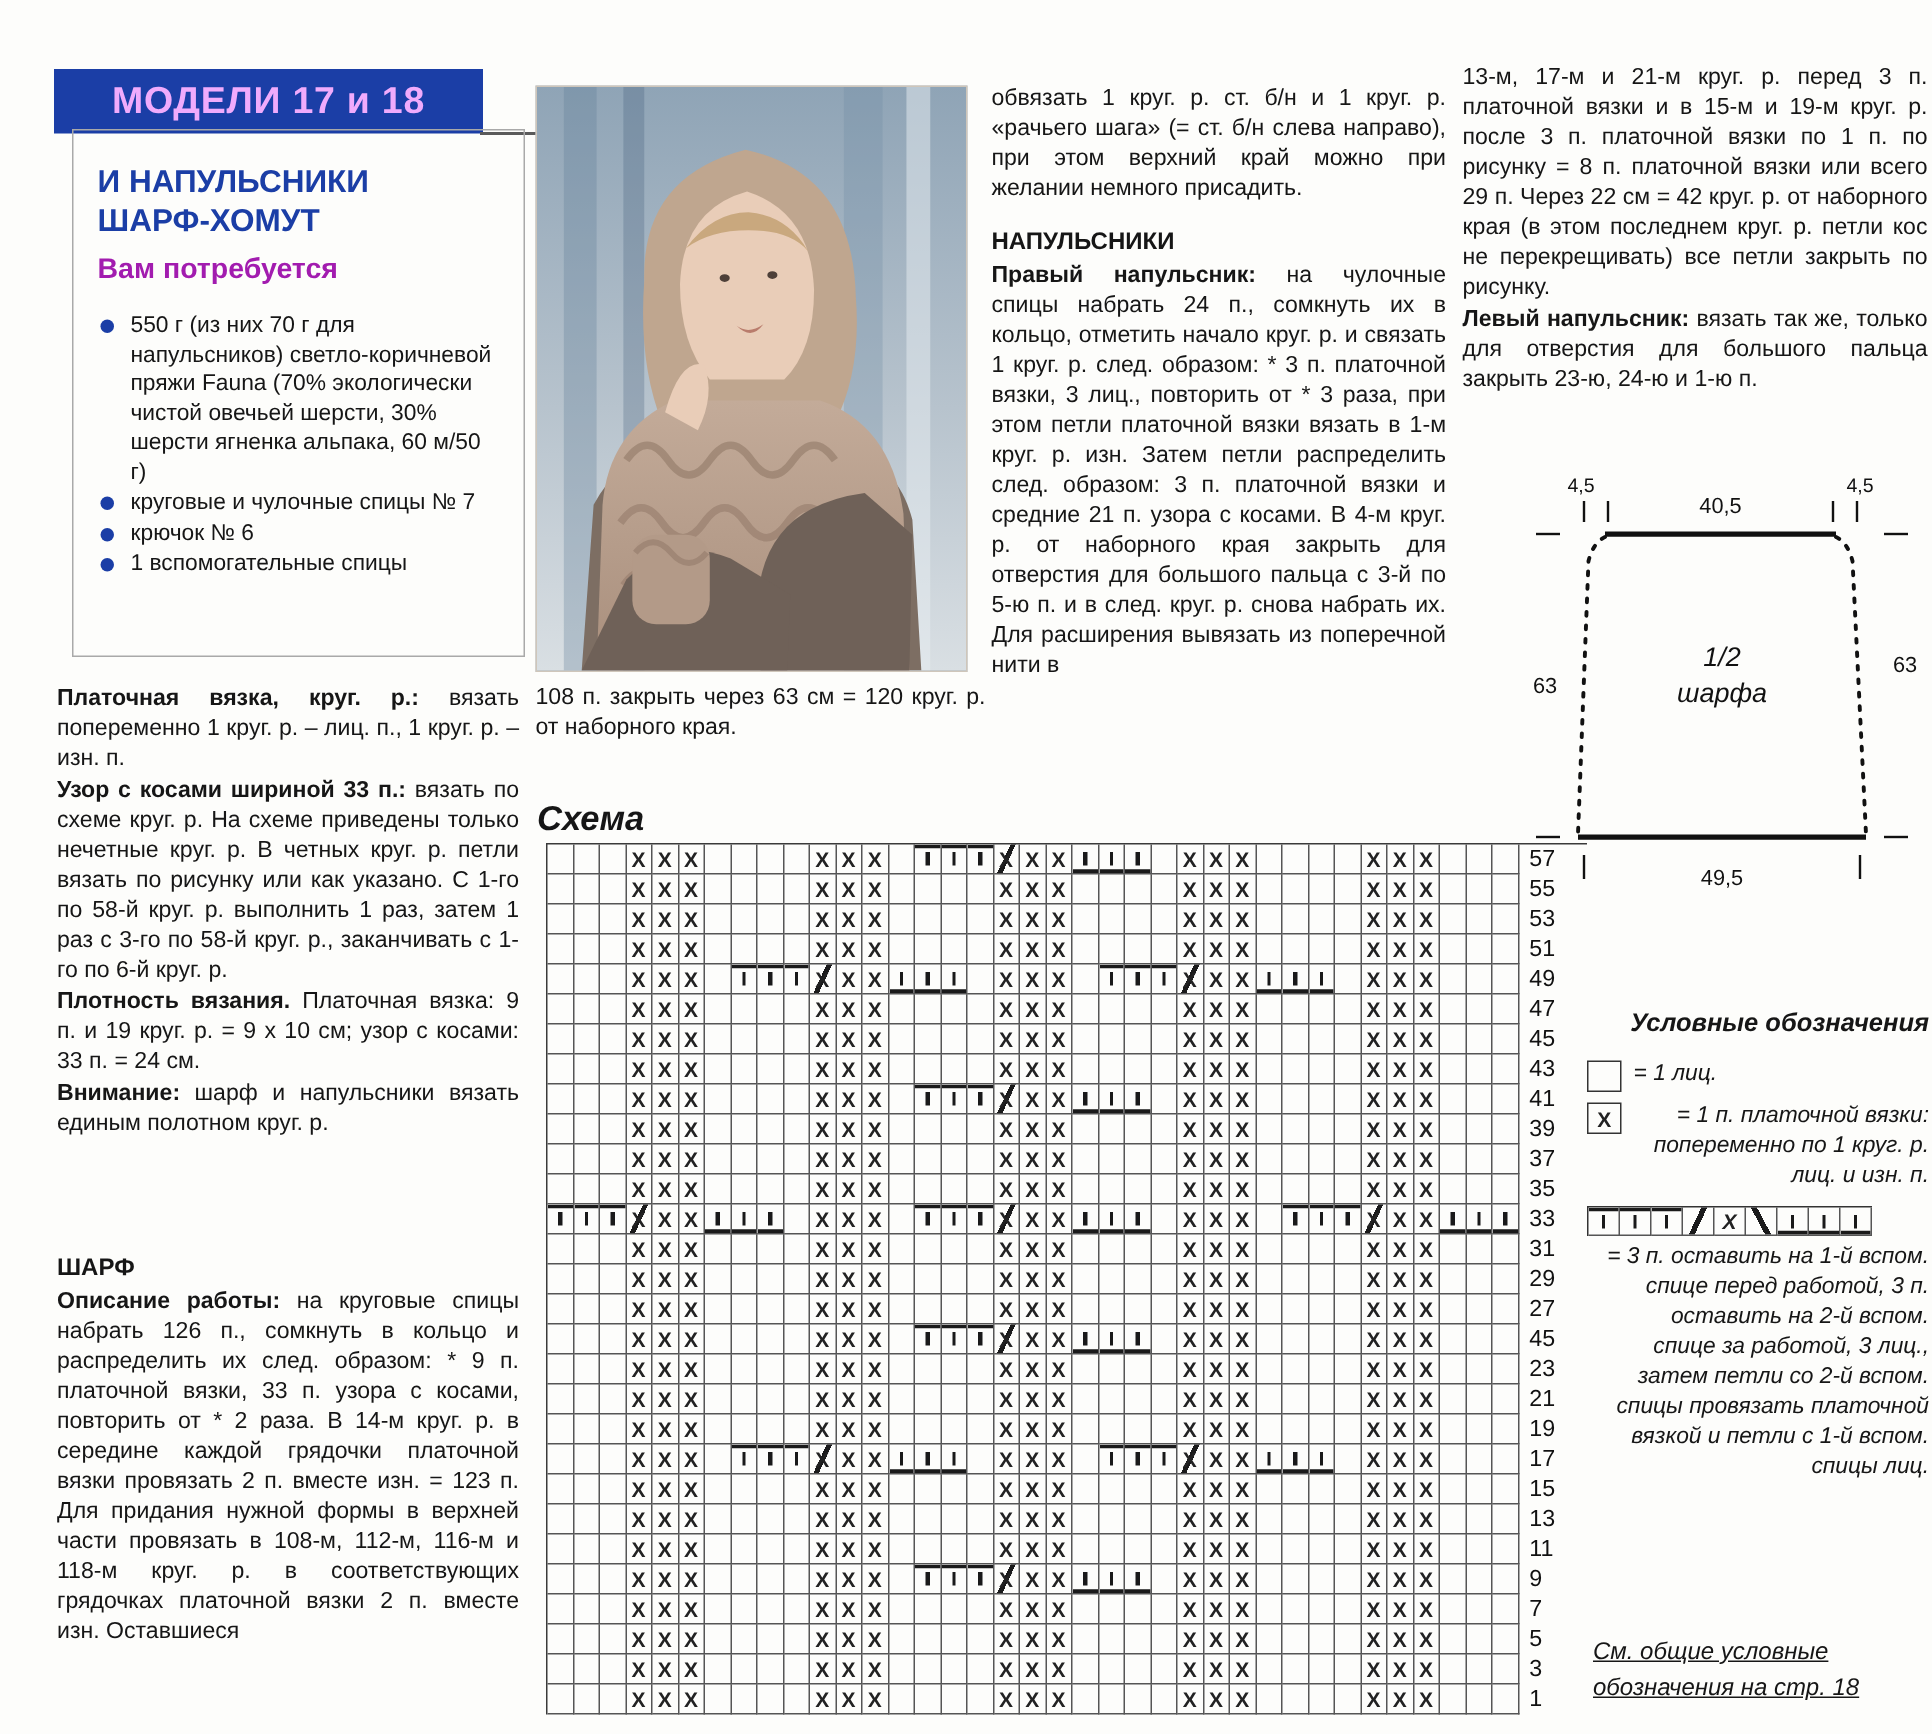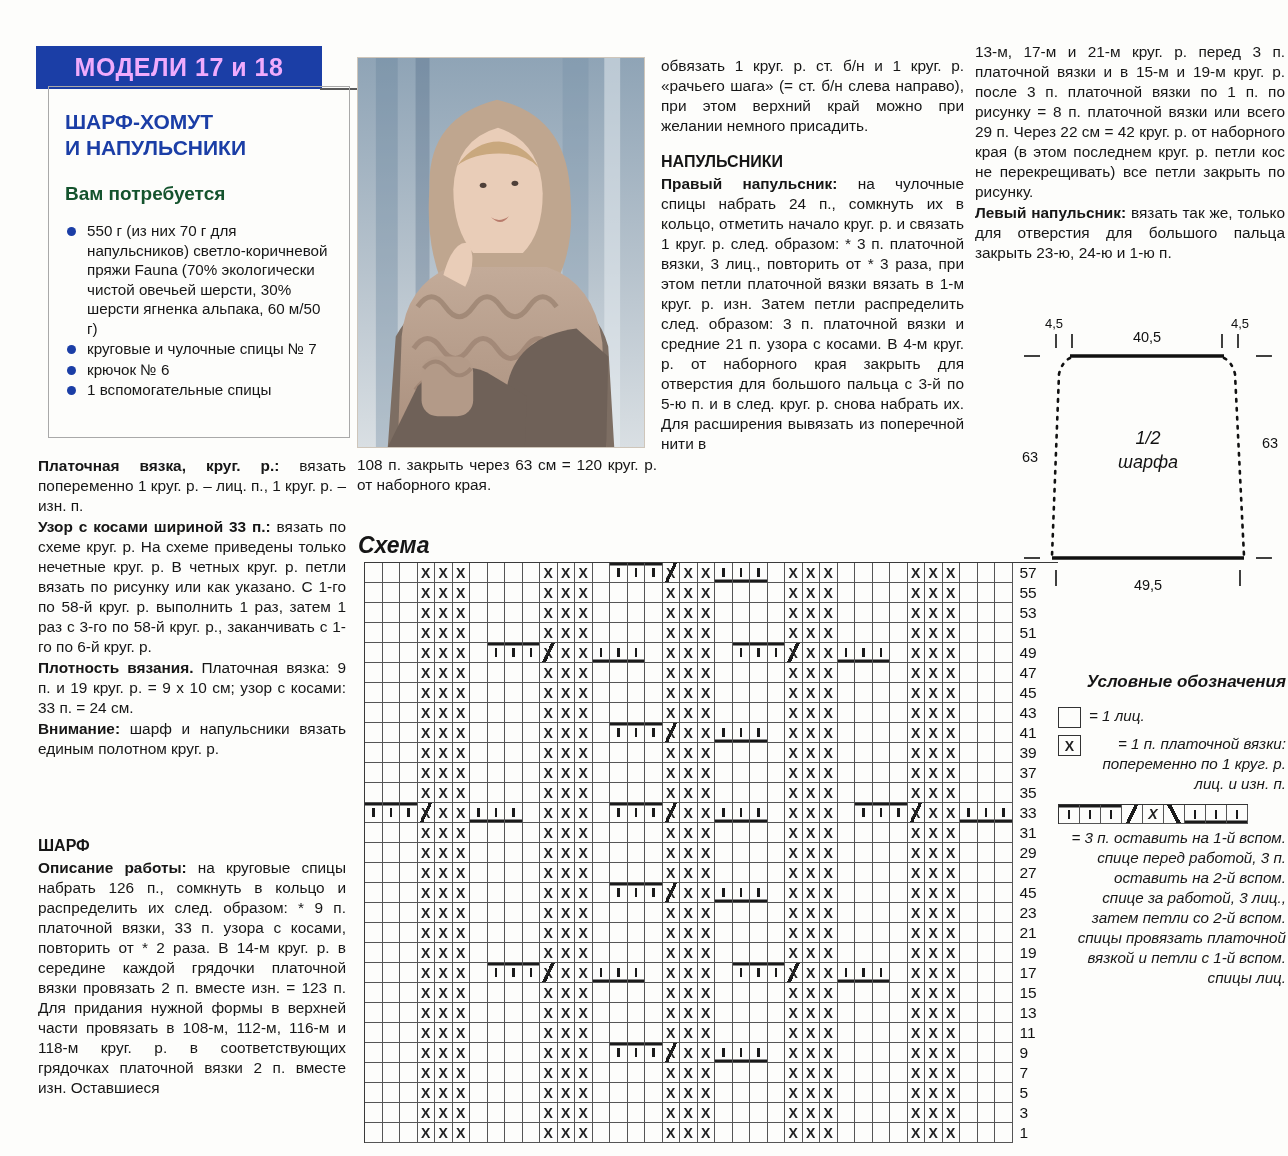--- a/index.html
+++ b/index.html
@@ -7,21 +7,21 @@
         font-family:"Liberation Sans",sans-serif;color:#161616;}
 
   
   .badge{position:absolute;left:36px;top:46px;width:286px;height:43px;background:#1b3ea6;
          color:#f0abfc;font-weight:bold;font-size:25px;display:flex;align-items:center;
          justify-content:center;letter-spacing:.5px;}
   .badge-rule{position:absolute;left:320px;top:88px;width:38px;height:2px;background:#5a5a5a;}
   .mat-box{position:absolute;left:48px;top:86px;width:302px;height:352px;border:1.5px solid #a9a9a9;
            box-sizing:border-box;padding:0 16px;}
   .box-title{margin-top:22px;color:#1b3ea6;font-weight:bold;font-size:21px;line-height:26px;}
-  .req-heading{margin-top:22px;color:#14532d;font-weight:bold;font-size:19px;}
+  .req-heading{margin-top:8px;color:#a21caf;font-weight:bold;font-size:19px;}
   ul.materials{list-style:none;margin:16px 0 0 0;padding:0;}
   ul.materials li{position:relative;padding-left:22px;font-size:15.2px;line-height:19.5px;margin-bottom:1px;}
   ul.materials li::before{content:"";position:absolute;left:2px;top:6px;width:9px;height:9px;
                           border-radius:50%;background:#1b3ea6;}
   .col-text{position:absolute;font-size:15.4px;line-height:20px;text-align:justify;}
   .col-text p{margin:0 0 1px 0;}
   .lead{font-weight:bold;}
   .sec-heading{font-weight:bold;font-size:16px;margin:12px 0 2px 0;text-align:left;}
 
   
@@ -66,22 +66,22 @@
 </head>
 <body>
 
 <div class="page">
 
   <div class="badge">МОДЕЛИ 17 и 18</div>
   <div class="badge-rule"></div>
 
   <div class="mat-box">
     <div class="box-title">
+      <div>И НАПУЛЬСНИКИ</div>
       <div>ШАРФ-ХОМУТ</div>
-      <div>И НАПУЛЬСНИКИ</div>
     </div>
     <div class="req-heading">Вам потребуется</div>
     <ul class="materials" id="materials">
         <li>550 г (из них 70 г для напульсников) светло-коричневой пряжи Fauna (70% экологически чистой овечьей шерсти, 30% шерсти ягненка альпака, 60 м/50 г)</li>
         <li>круговые и чулочные спицы № 7</li>
         <li>крючок № 6</li>
         <li>1 вспомогательные спицы</li>
       </ul>
   </div>
 
@@ -1356,14 +1356,18 @@
         <span class="cell cd"></span>
         <span class="cell cx"></span>
         <span class="cell ca"></span>
         <span class="cell cr"></span>
         <span class="cell cr"></span>
         <span class="cell cr"></span>
       </div>
     <div class="leg-body">= 3 п. оставить на 1-й вспом. спице перед работой, 3 п. оставить на 2-й вспом. спице за работой, 3 лиц., затем петли со 2-й вспом. спицы провязать платочной вязкой и петли с 1-й вспом. спицы лиц.</div>
   </div>
 
+  <div class="footnote">
+    <div>См. общие условные</div>
+    <div>обозначения на стр. 18</div>
+  </div>
 
 </div>
 
 </body></html>

